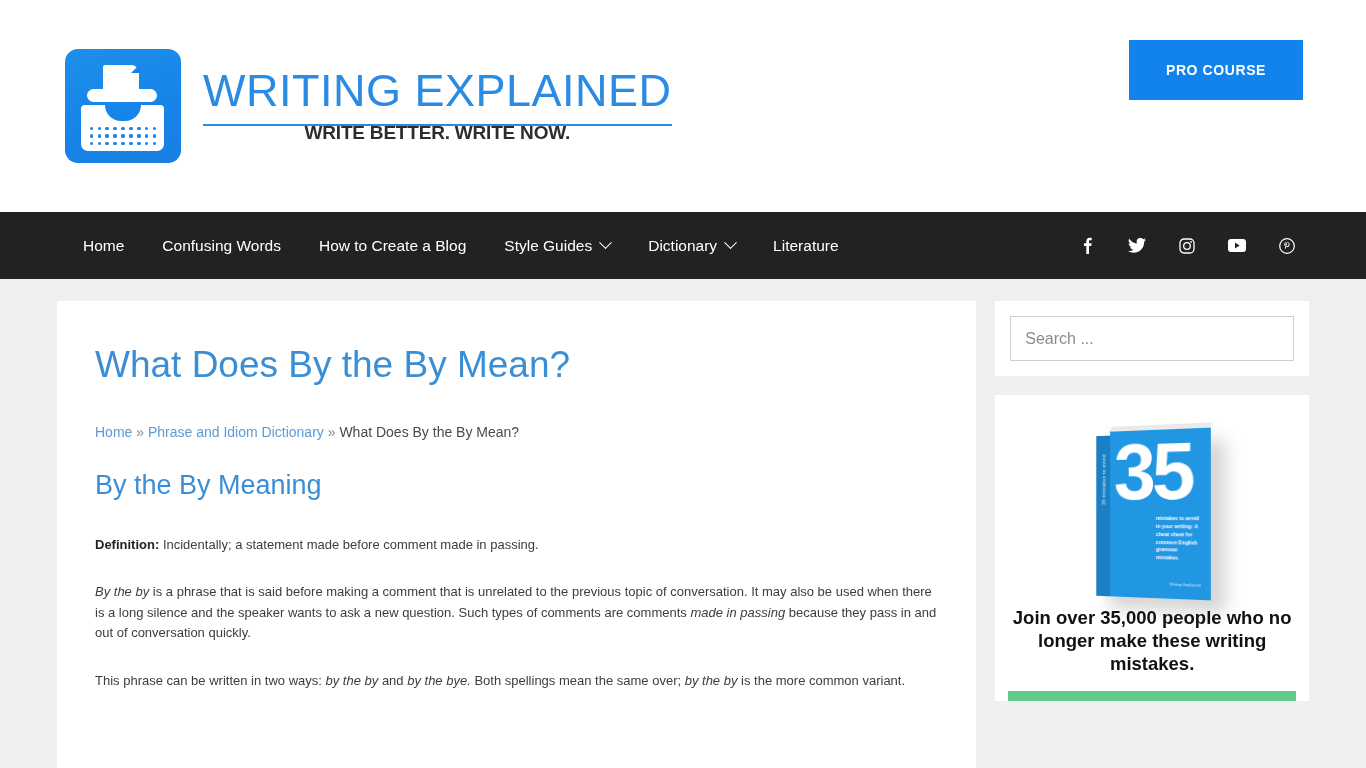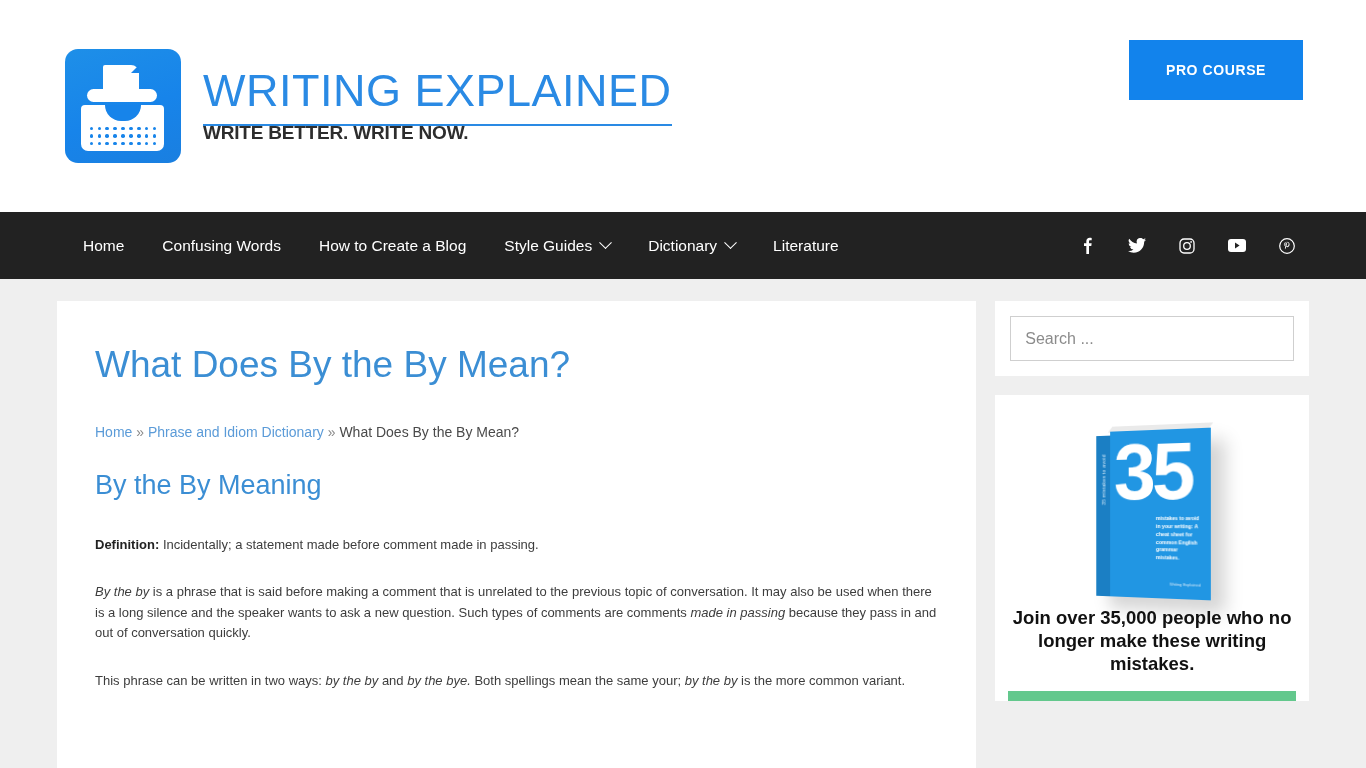--- a/index.html
+++ b/index.html
@@ -87,20 +87,21 @@
     font-weight: 400;
     line-height: 1;
     padding-bottom: 8px;
     border-bottom: 2px solid #2a8ae4;
     white-space: nowrap;
   }
   .logo-sub {
     font-size: 19px;
     font-weight: bold;
     color: #2d2d2d;
+    text-align: center;
     margin-top: 9px;
     letter-spacing: -0.2px;
   }
   .pro-course-btn {
     position: absolute;
     right: 6px;
     top: 40px;
     width: 174px; height: 60px;
     background: #1283ec;
     color: #ffffff;
@@ -454,21 +455,21 @@
       <span class="sep">»</span>
       <span>What Does By the By Mean?</span>
     </div>
 
     <h2 class="section-title">By the By Meaning</h2>
 
     <p><strong>Definition:</strong><span> Incidentally; a statement made before comment made in passing.</span></p>
 
     <p><em>By the by</em><span> is a phrase that is said before making a comment that is unrelated to the previous topic of conversation. It may also be used when there is a long silence and the speaker wants to ask a new question. Such types of comments are comments </span><em>made in passing</em><span> because they pass in and out of conversation quickly.</span></p>
 
-    <p><span>This phrase can be written in two ways: </span><em>by the by</em><span> and </span><em>by the bye.</em><span> Both spellings mean the same your; </span><em>by the by</em><span> is the more common variant.</span></p>
+    <p><span>This phrase can be written in two ways: </span><em>by the by</em><span> and </span><em>by the bye.</em><span> Both spellings mean the same over; </span><em>by the by</em><span> is the more common variant.</span></p>
   </main>
 
   <aside class="sidebar">
 
     <div class="widget">
       <input class="search-input" type="text" placeholder="Search ..." style="">
     </div>
 
     <div class="widget ad-widget">
       <div class="ad-inner">

